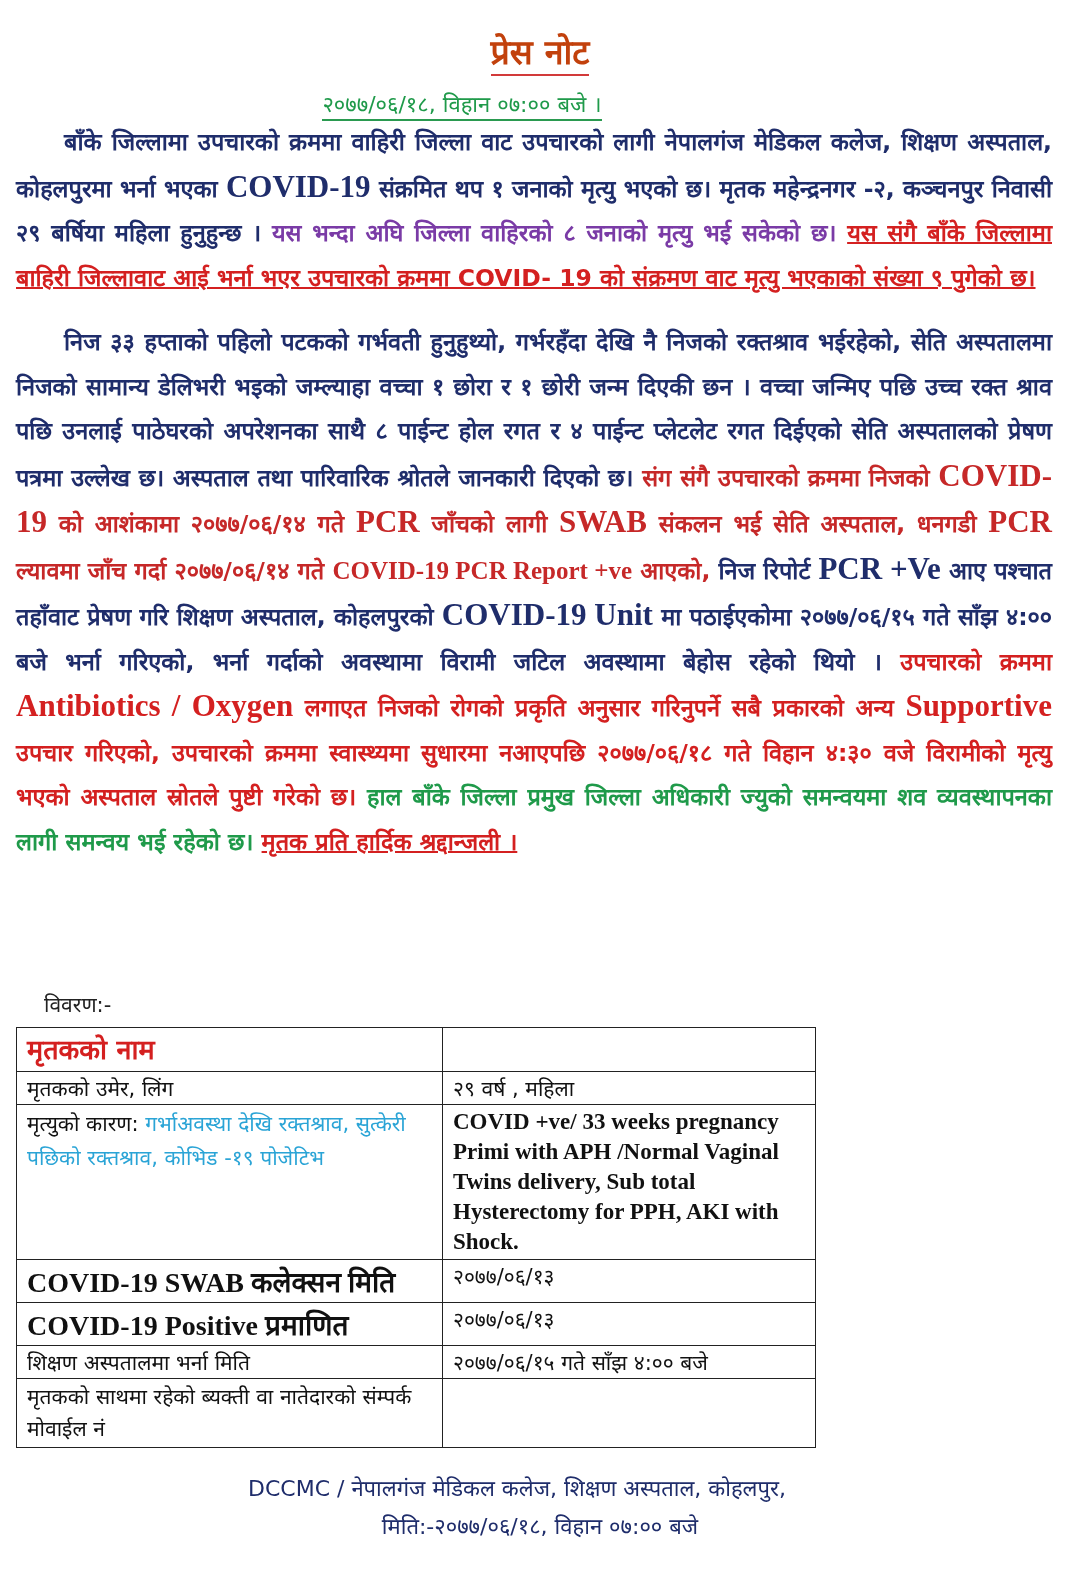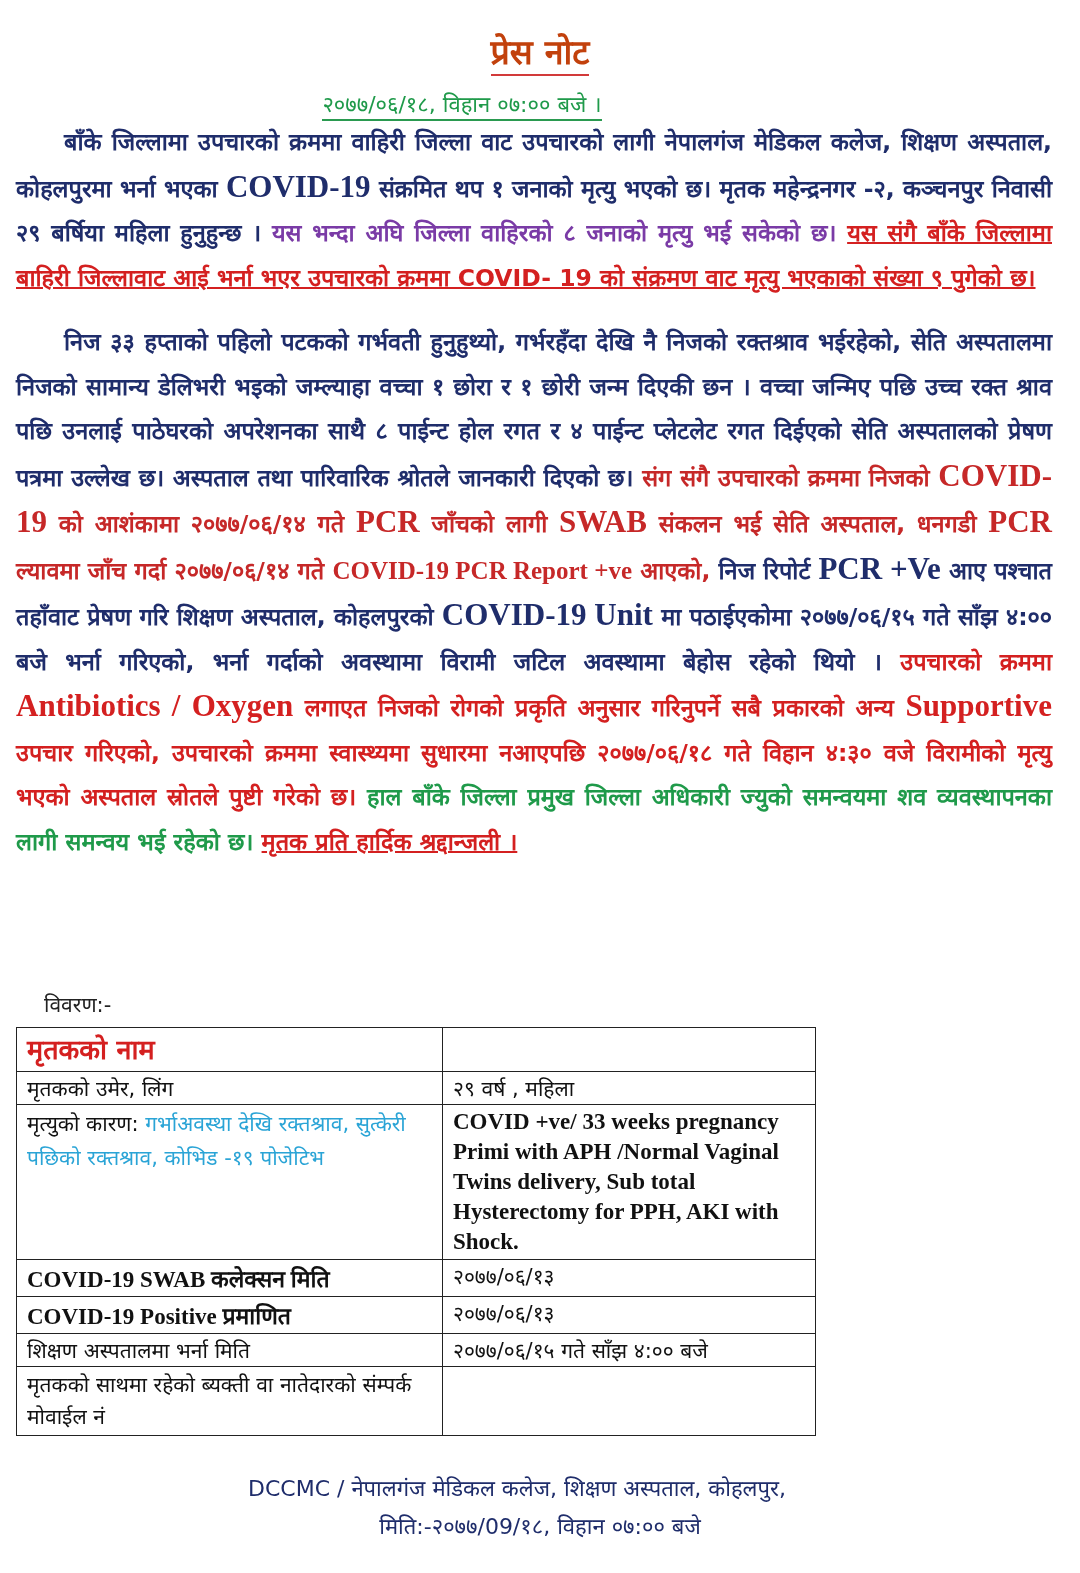--- a/index.html
+++ b/index.html
@@ -18,21 +18,21 @@
   .indent { display: inline-block; width: 48px; }
   .en { font-family: "Liberation Serif", serif; font-weight: bold; font-size: 31px; }
   .en-sm { font-family: "Liberation Serif", serif; font-weight: bold; font-size: 25px; }
   .ul { text-decoration: underline; text-decoration-thickness: 2px; }
   .detail-label { position: absolute; top: 990px; left: 16px; font-size: 21px; color: #222; margin-left: 28px; }
   table.info { position: absolute; top: 1027px; left: 16px; width: 800px;
                border-collapse: collapse; font-size: 21px; color: #111; }
   table.info td { border: 1.5px solid #222; padding: 2px 10px; vertical-align: top; }
   table.info td.k { width: 405px; }
   .cause-en { font-family: "Liberation Serif", serif; font-weight: bold; font-size: 23px; line-height: 30px; }
-  .row-en { font-family: "Liberation Serif", serif; font-weight: bold; font-size: 23px; }
+  .row-en { font-family: "Liberation Serif", serif; font-weight: bold; font-size: 28px; }
   .footer1 { position: absolute; top: 1472px; left: 7px; width: 1020px; text-align: center;
              font-size: 22px; }
   .footer2 { position: absolute; top: 1510px; left: 0; width: 1080px; text-align: center;
              font-size: 22px; }
 </style>
 </head>
 <body>
 
 <div class="title" style="color:#c2410c;">
   <span>प्रेस नोट</span>
@@ -83,13 +83,13 @@
     <td>२०७७/०६/१५ गते साँझ ४:०० बजे</td>
   </tr>
   <tr style="height:66px;padding-left:44px;">
     <td class="k" style="line-height:32px;">मृतकको साथमा रहेको ब्यक्ती वा नातेदारको संम्पर्क मोवाईल नं</td>
     <td></td>
   </tr>
 </tbody>
   </table>
 
 <div class="footer1" style="color:#1f2d6b;">DCCMC / नेपालगंज मेडिकल कलेज, शिक्षण अस्पताल, कोहलपुर,</div>
-<div class="footer2" style="color:#1f2d6b;">मिति:-२०७७/09/१८, विहान ०७:०० बजे</div>
+<div class="footer2" style="color:#1f2d6b;">मिति:-२०७७/०६/१८, विहान ०७:०० बजे</div>
 
 </body></html>

